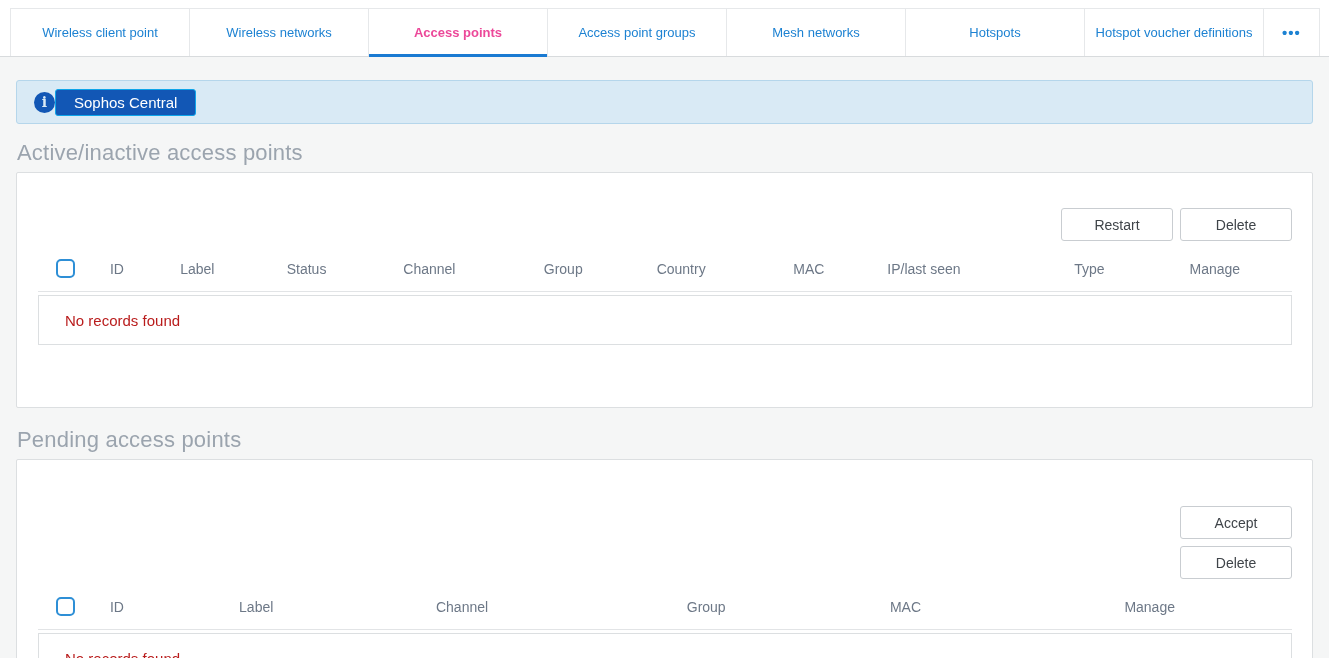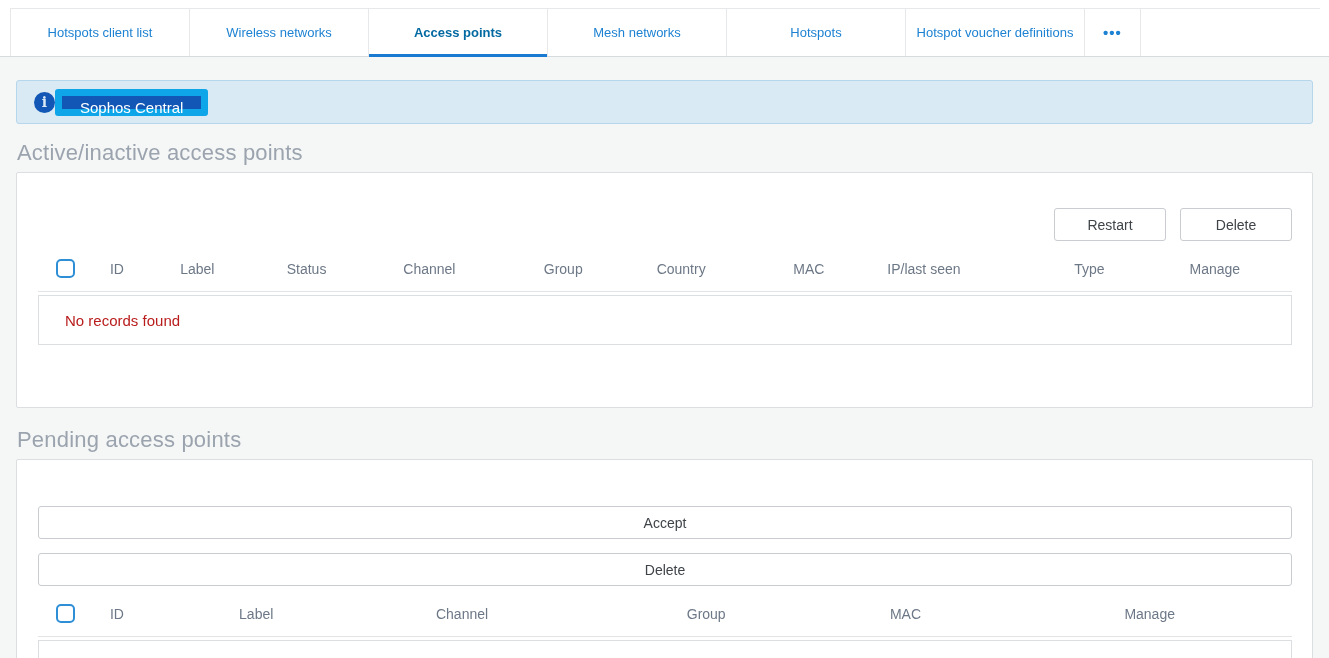--- a/index.html
+++ b/index.html
@@ -33,21 +33,21 @@
     font-weight: 500;
     line-height: 16px;
     color: #1d82d2;
     border-left: 1px solid #e6e8ea;
     cursor: pointer;
     position: relative;
     padding: 0 8px;
     background: #fff;
   }
   .tab:last-child { border-right: 1px solid #e6e8ea; }
-  .tab.active { color: #0369a1; font-weight: 700; padding-left: 8px; }
+  .tab.active { color: #ec4899; font-weight: 700; padding-left: 8px; }
   .tab.active::after {
     content: "";
     position: absolute;
     left: 0; right: 0; bottom: -1px;
     height: 3px;
     background: #1a7ad2;
   }
   .tab.more {
     width: 57px;
     font-size: 15px;
@@ -81,21 +81,21 @@
   }
   .banner-text {
     margin-left: 12px;
     font-size: 16px;
     color: #1565c0;
     flex: 1 1 auto;
   }
   .btn-primary {
     background: #1257b5;
     color: #ffffff;
-    border: 7px solid #0ea5e9;
+    border: 1px solid #0ea5e9;
     border-radius: 3px;
     font-size: 15px;
     font-family: inherit;
     padding: 3px 18px;
     height: 27px;
     cursor: pointer;
   }
 
   
   .section-title {
@@ -110,21 +110,22 @@
     background: #ffffff;
     border: 1px solid #dcdfe1;
     border-radius: 2px;
     padding: 35px 20px 0 21px;
   }
   .panel.first { height: 236px; }
   .panel.second { height: 240px; }
   .panel-toolbar {
     display: flex;
     justify-content: flex-end;
-    gap: 14px;
+    gap: 7px;
+    align-items: flex-end;
   }
   .panel.second .panel-toolbar { margin-top: 11px; flex-direction: column; }
   .btn-secondary {
     background: #ffffff;
     color: #3f4449;
     border: 1px solid #c9cdd1;
     border-radius: 3px;
     font-size: 14px;
     font-family: inherit;
     min-width: 112px;
@@ -170,27 +171,30 @@
     color: #b91c1c;
     background: #fff;
   }
 </style>
 </head>
 <body>
 
 <div class="header-strip">
   <div class="tabbar">
     <div class="tab">
-        <span>Hotspots client list</span>
+        <span>Wireless client point</span>
       </div>
     <div class="tab">
         <span>Wireless networks</span>
       </div>
     <div class="tab active">
         <span>Access points</span>
+      </div>
+    <div class="tab">
+        <span>Access point groups</span>
       </div>
     <div class="tab">
         <span>Mesh networks</span>
       </div>
     <div class="tab">
         <span>Hotspots</span>
       </div>
     <div class="tab">
         <span>Hotspot voucher definitions</span>
       </div>

